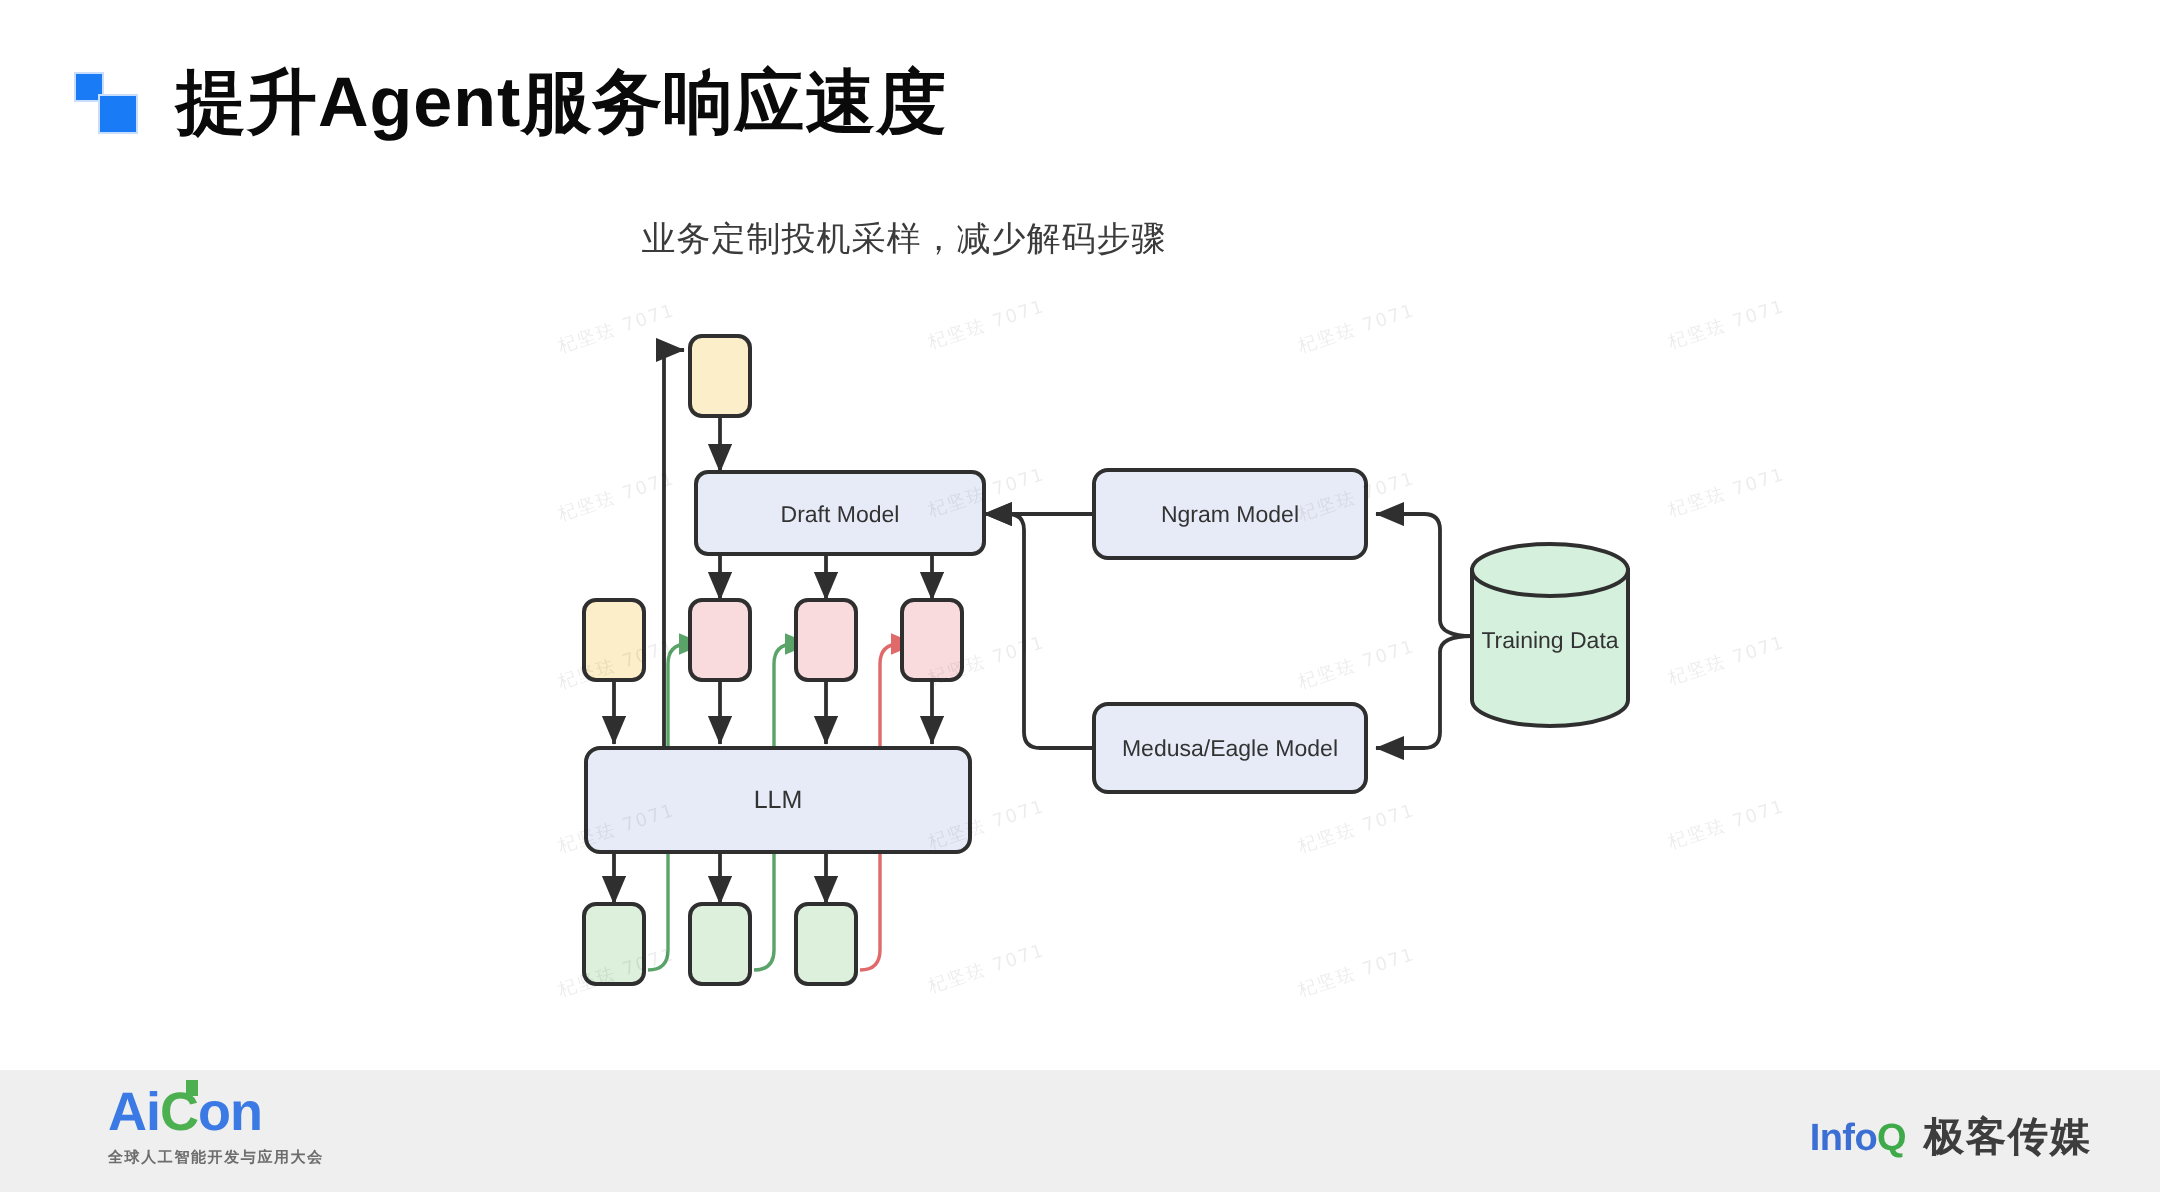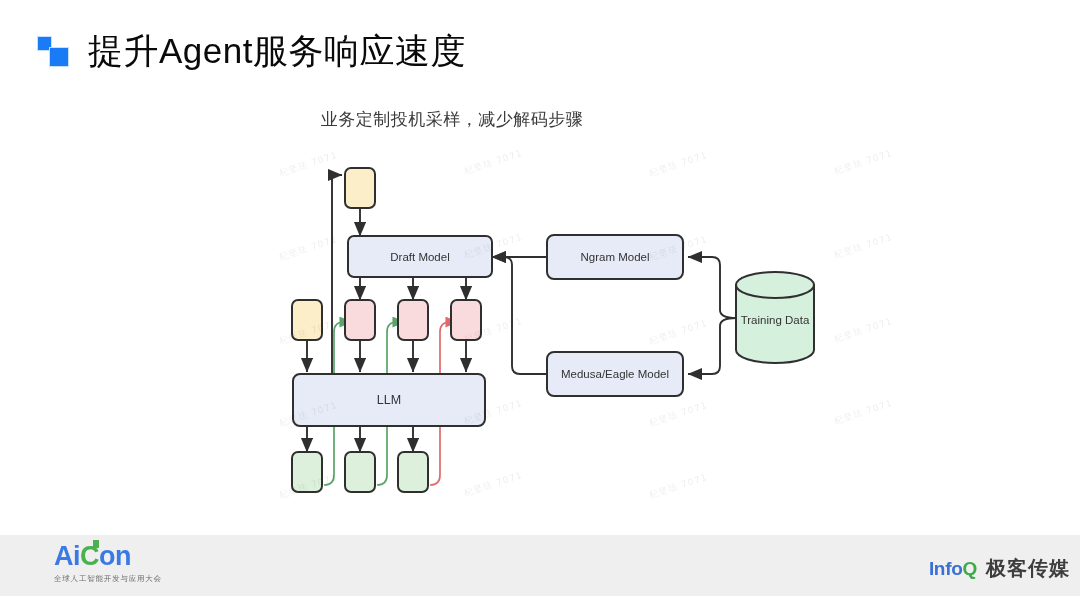--- a/index.html
+++ b/index.html
@@ -19,21 +19,21 @@
   .bullet-mark { position: relative; width: 34px; height: 34px; }
   .bullet-mark .sq-sm {
     position: absolute; left: 0; top: 2px; width: 13px; height: 13px;
     background: #1a7bf7; outline: 1.5px solid #c9defc;
   }
   .bullet-mark .sq-lg {
     position: absolute; left: 12px; top: 13px; width: 18px; height: 18px;
     background: #1a7bf7; outline: 1.5px solid #c9defc;
   }
   .slide-title {
-    font-size: 35px; font-weight: normal; color: #0a0a0a;
+    font-size: 35px; font-weight: bold; color: #0a0a0a;
     letter-spacing: .5px; white-space: nowrap;
   }
   .subtitle {
     position: absolute; top: 108px; left: 0; width: 904px;
     text-align: center; font-size: 17px; color: #3b3b3b;
     letter-spacing: .5px;
   }
 
   
   #diagram {
@@ -60,23 +60,24 @@
   }
   .aicon-logo .c-blue { color: #3b7ae4; }
   .aicon-logo .c-green { color: #4caf50; }
   .aicon-dot {
     position: absolute; left: 39px; top: -3px;
     width: 6px; height: 8px; background: #4caf50;
   }
   .aicon-sub {
     font-size: 7.5px; color: #6d6d6d; letter-spacing: .8px;
     margin-top: 4px;
+    font-weight: bold;
   }
   .footer-right {
-    position: absolute; right: 10px; top: 20px;
+    position: absolute; right: 34px; top: 20px;
     display: flex; align-items: baseline; gap: 9px;
   }
   .infoq { font-size: 19px; font-weight: bold; letter-spacing: -.3px; }
   .infoq .i-blue { color: #3b6fd4; }
   .infoq .i-green { color: #3faa4a; }
   .geek { font-size: 20px; color: #3d3d3d; font-weight: bold; letter-spacing: 1px; }
 
   text { font-family: "Liberation Sans", sans-serif; }
 </style>
 </head>

